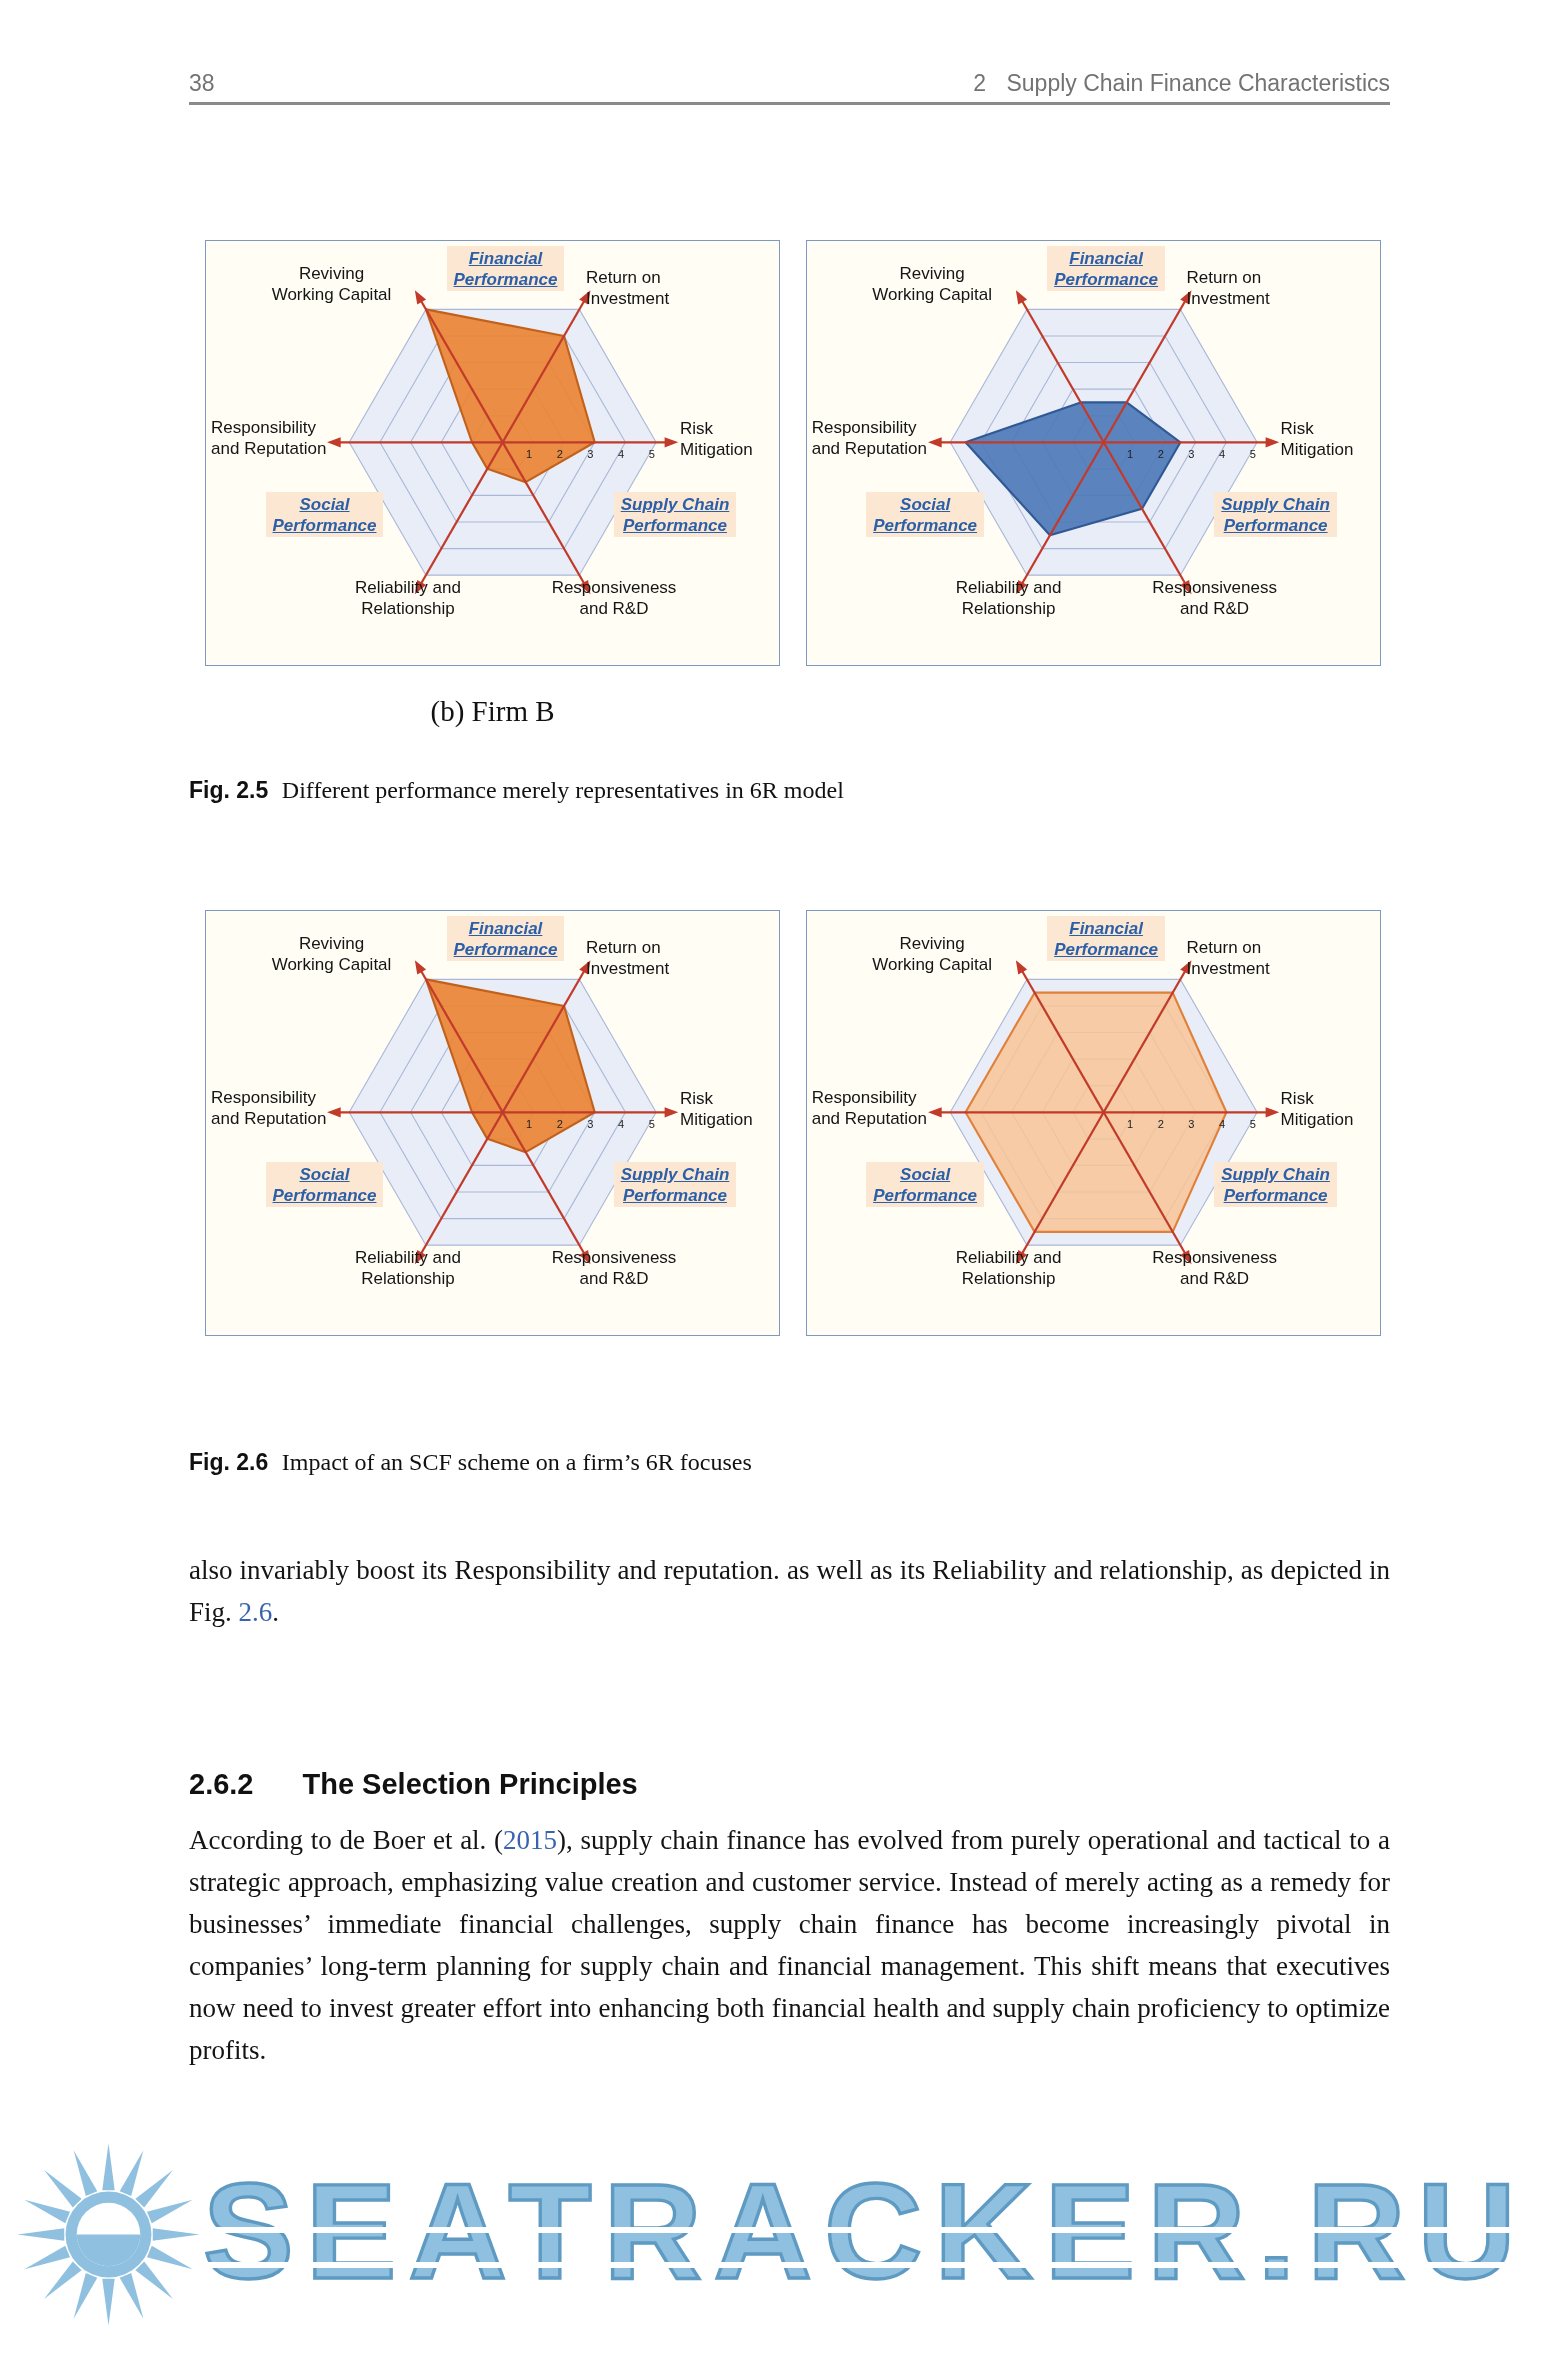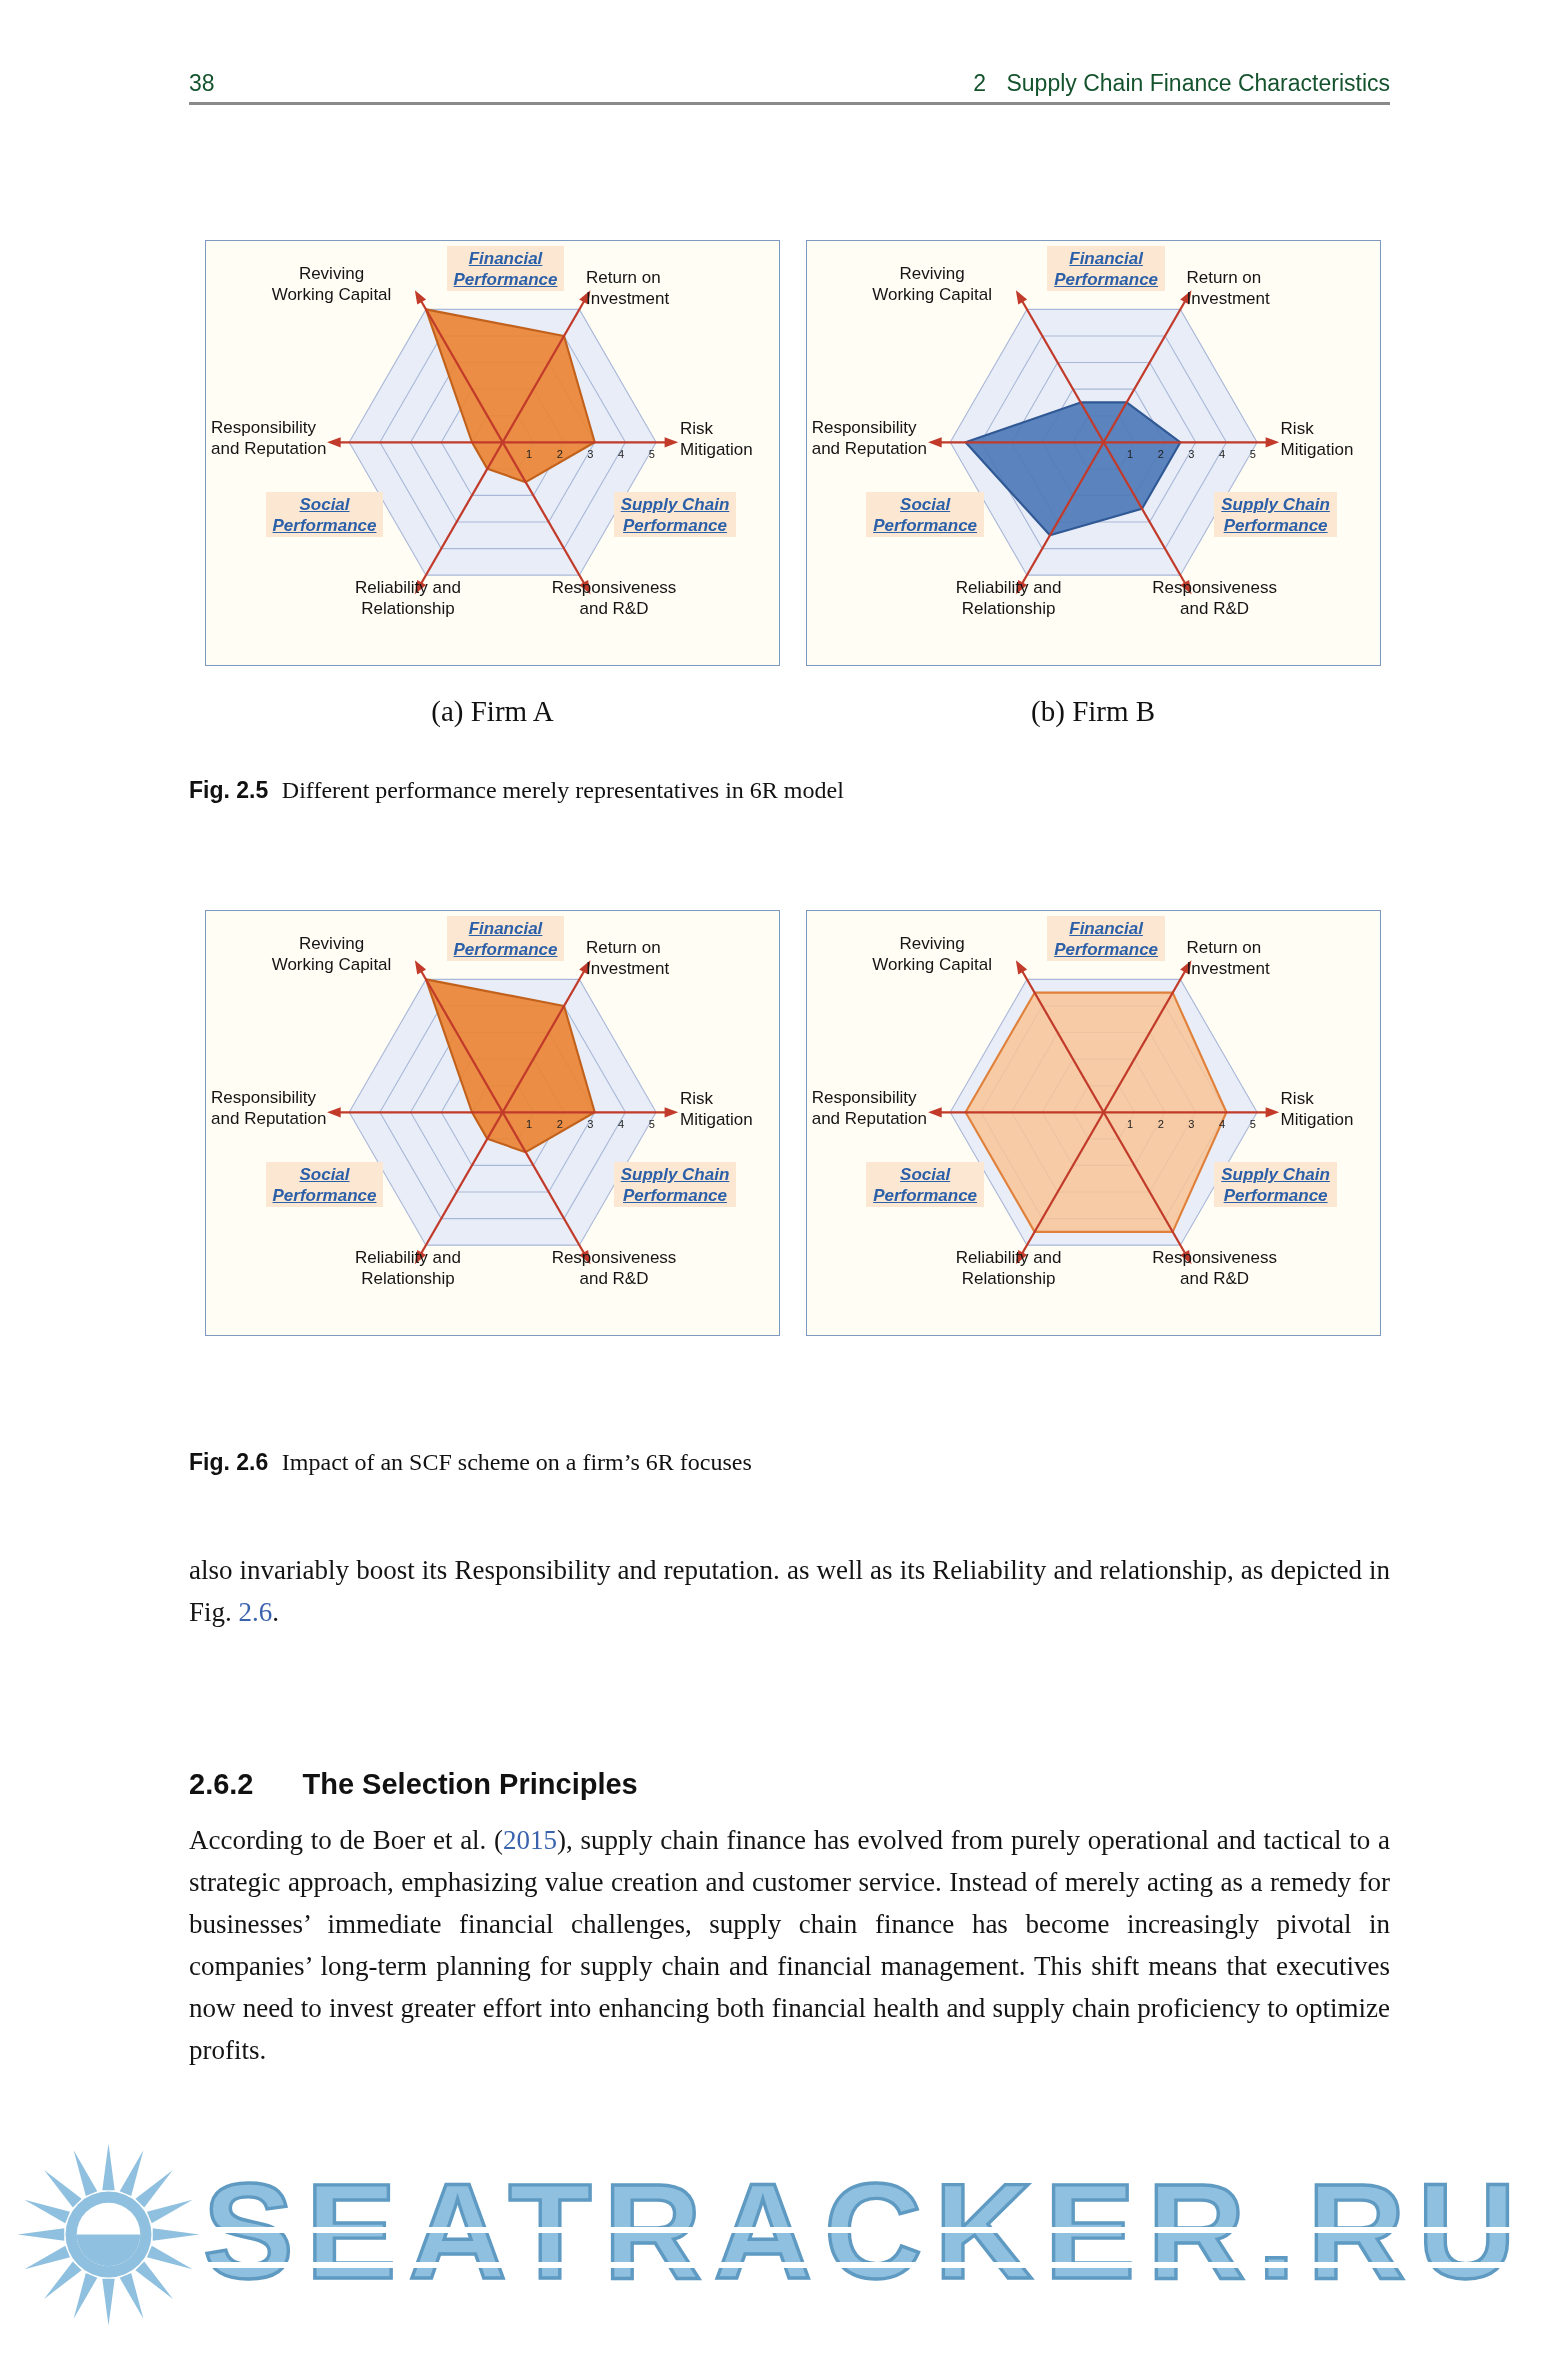--- a/index.html
+++ b/index.html
@@ -9,21 +9,21 @@
     --panel-bg:#FFFDF4;
     --panel-border:#7E99C0;
     --wm-blue:#8FC0DF;
     --wm-outline:#5F9AC2;
   }
   html,body{margin:0;padding:0;background:#ffffff;}
   body{width:1560px;height:2366px;position:relative;font-family:"Liberation Serif",serif;color:#161616;}
   .page{position:absolute;inset:0;overflow:hidden;}
 
   .pagehead{position:absolute;left:189px;top:70px;width:1201px;display:flex;justify-content:space-between;
-    font-family:"Liberation Sans",sans-serif;font-size:23px;color:#14532d;}
+    font-family:"Liberation Sans",sans-serif;font-size:23px;color:#737373;}
   .chnum{margin-right:20.5px;}
   .rule{position:absolute;left:189px;top:102px;width:1201px;height:2.6px;background:#8a8a8a;}
 
   .charts-row{position:absolute;left:205px;display:flex;gap:25.6px;}
   #row-fig25{top:240px;}
   #row-fig26{top:910px;}
   .chart-panel{position:relative;width:575px;height:426px;background:var(--panel-bg);
     border:1.7px solid var(--panel-border);box-sizing:border-box;overflow:hidden;}
   .chart-panel svg{position:absolute;left:0;top:0;}
 
@@ -182,21 +182,20 @@
         </div>
         <div class="chart-label axis-label" style="left: 5.1px; top: 176px; width: 145px; text-align: left;">
           <div>Responsibility</div>
           <div>and Reputation</div>
         </div>
         <div class="chart-label cat-wrap" style="left: 373px; top: 251px; width: 192px;"><span class="cat-label"><div>Supply Chain</div><div>Performance</div></span></div>
         <div class="chart-label cat-wrap" style="left: 31px; top: 251px; width: 175px;"><span class="cat-label"><div>Social</div><div>Performance</div></span></div>
       </div>
     </div>
   <div class="subcaps" id="subcaps-25">
-    <div class="subcap">(a) Firm A</div>
     <div class="subcap">(b) Firm B</div>
   </div>
   <p class="figcaption" id="cap-25">
     <span class="figlabel">Fig. 2.5</span><span class="figtext">Different performance merely representatives in 6R model</span>
   </p>
 
   <div class="charts-row" id="row-fig26">
       <div class="chart-panel">
         <svg width="572" height="423" viewBox="0 0 671 496">
           <g>

